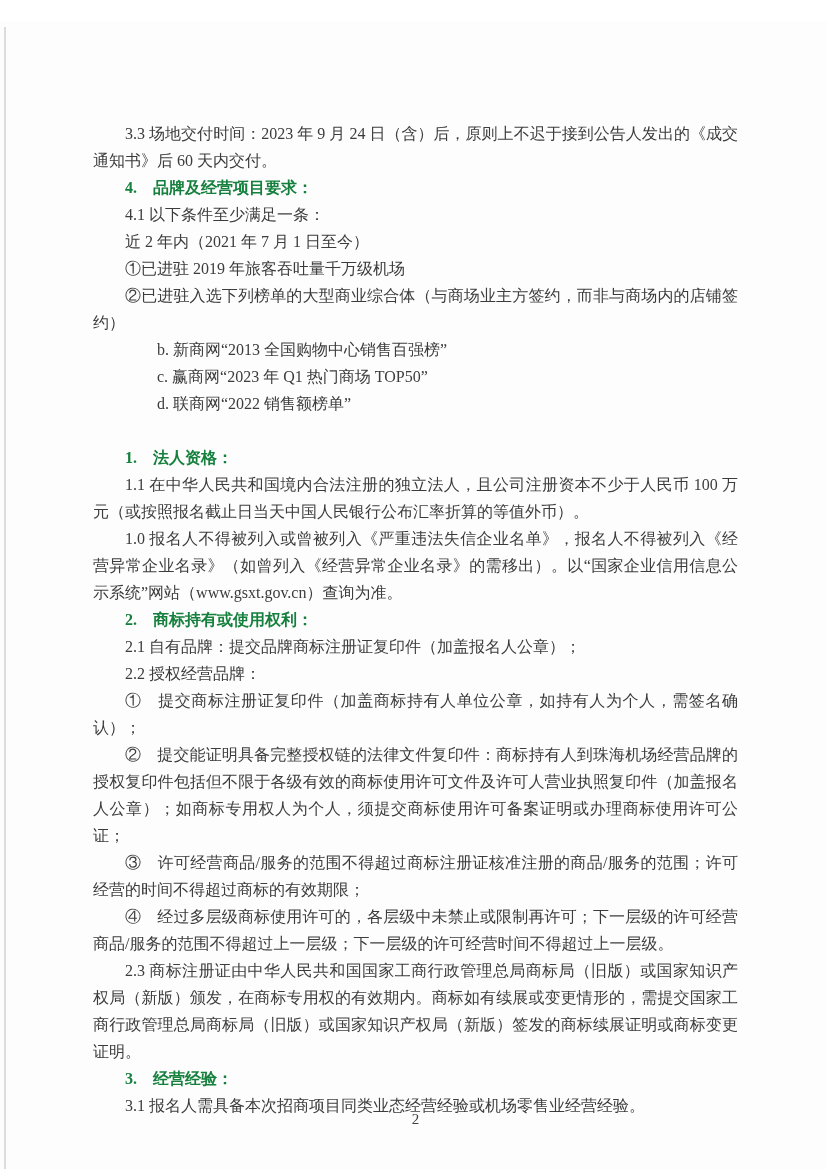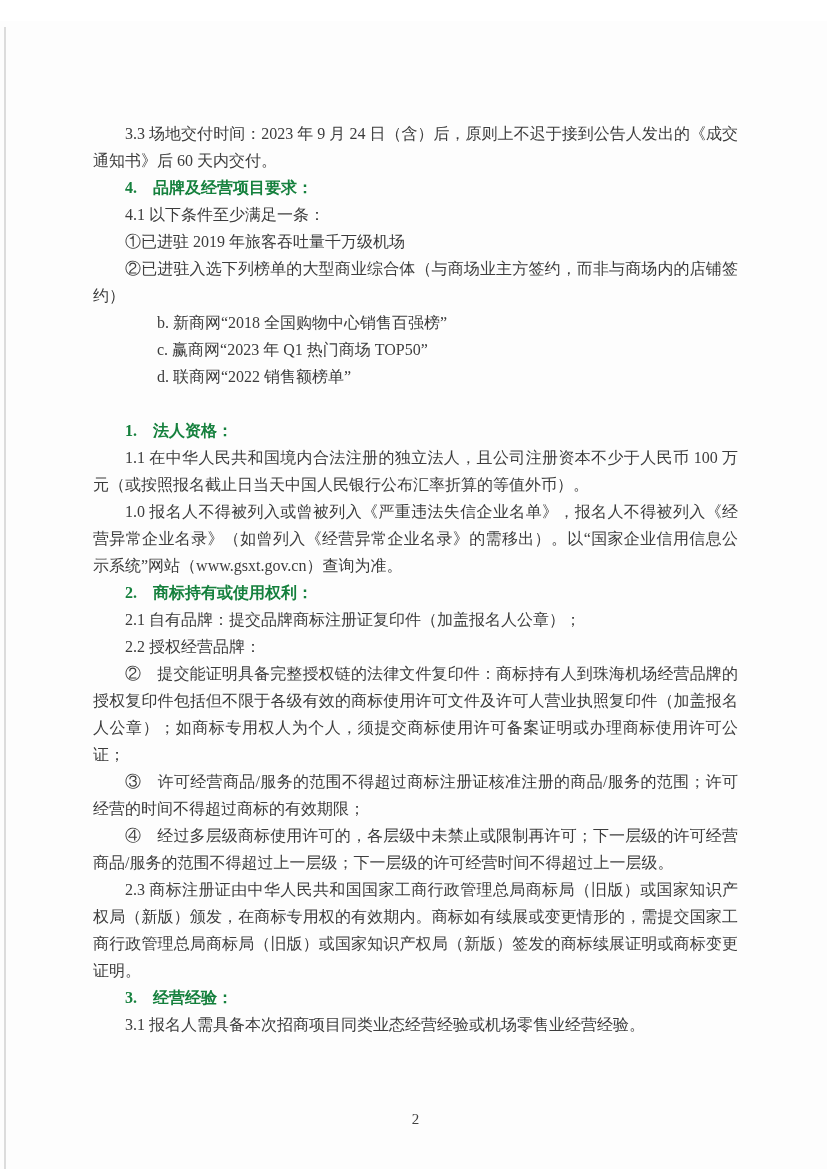--- a/index.html
+++ b/index.html
@@ -63,32 +63,34 @@
 </head>
 <body>
 
 <div class="page">
   <div class="edge-line"></div>
 
   <div class="content">
     <p>3.3 场地交付时间：2023 年 9 月 24 日（含）后，原则上不迟于接到公告人发出的《成交通知书》后 60 天内交付。</p>
     <p class="bold">4.　品牌及经营项目要求：</p>
     <p>4.1 以下条件至少满足一条：</p>
+    <p>近 2 年内（2021 年 7 月 1 日至今）</p>
     <p>①已进驻 2019 年旅客吞吐量千万级机场</p>
     <p>②已进驻入选下列榜单的大型商业综合体（与商场业主方签约，而非与商场内的店铺签约）</p>
-    <p class="sub">b. 新商网“2018 全国购物中心销售百强榜”</p>
+    <p class="sub">b. 新商网“2013 全国购物中心销售百强榜”</p>
     <p class="sub">c. 赢商网“2023 年 Q1 热门商场 TOP50”</p>
     <p class="sub">d. 联商网“2022 销售额榜单”</p>
     <div class="spacer"></div>
     <p class="bold">1.　法人资格：</p>
     <p>1.1 在中华人民共和国境内合法注册的独立法人，且公司注册资本不少于人民币 100 万元（或按照报名截止日当天中国人民银行公布汇率折算的等值外币）。</p>
     <p>1.0 报名人不得被列入或曾被列入《严重违法失信企业名单》，报名人不得被列入《经营异常企业名录》（如曾列入《经营异常企业名录》的需移出）。以“国家企业信用信息公示系统”网站（www.gsxt.gov.cn）查询为准。</p>
     <p class="bold">2.　商标持有或使用权利：</p>
     <p>2.1 自有品牌：提交品牌商标注册证复印件（加盖报名人公章）；</p>
     <p>2.2 授权经营品牌：</p>
+    <p>①　提交商标注册证复印件（加盖商标持有人单位公章，如持有人为个人，需签名确认）；</p>
     <p>②　提交能证明具备完整授权链的法律文件复印件：商标持有人到珠海机场经营品牌的授权复印件包括但不限于各级有效的商标使用许可文件及许可人营业执照复印件（加盖报名人公章）；如商标专用权人为个人，须提交商标使用许可备案证明或办理商标使用许可公证；</p>
     <p>③　许可经营商品/服务的范围不得超过商标注册证核准注册的商品/服务的范围；许可经营的时间不得超过商标的有效期限；</p>
     <p>④　经过多层级商标使用许可的，各层级中未禁止或限制再许可；下一层级的许可经营商品/服务的范围不得超过上一层级；下一层级的许可经营时间不得超过上一层级。</p>
     <p>2.3 商标注册证由中华人民共和国国家工商行政管理总局商标局（旧版）或国家知识产权局（新版）颁发，在商标专用权的有效期内。商标如有续展或变更情形的，需提交国家工商行政管理总局商标局（旧版）或国家知识产权局（新版）签发的商标续展证明或商标变更证明。</p>
     <p class="bold">3.　经营经验：</p>
     <p>3.1 报名人需具备本次招商项目同类业态经营经验或机场零售业经营经验。</p>
 
   </div>
 
   <div class="footer">2</div>

